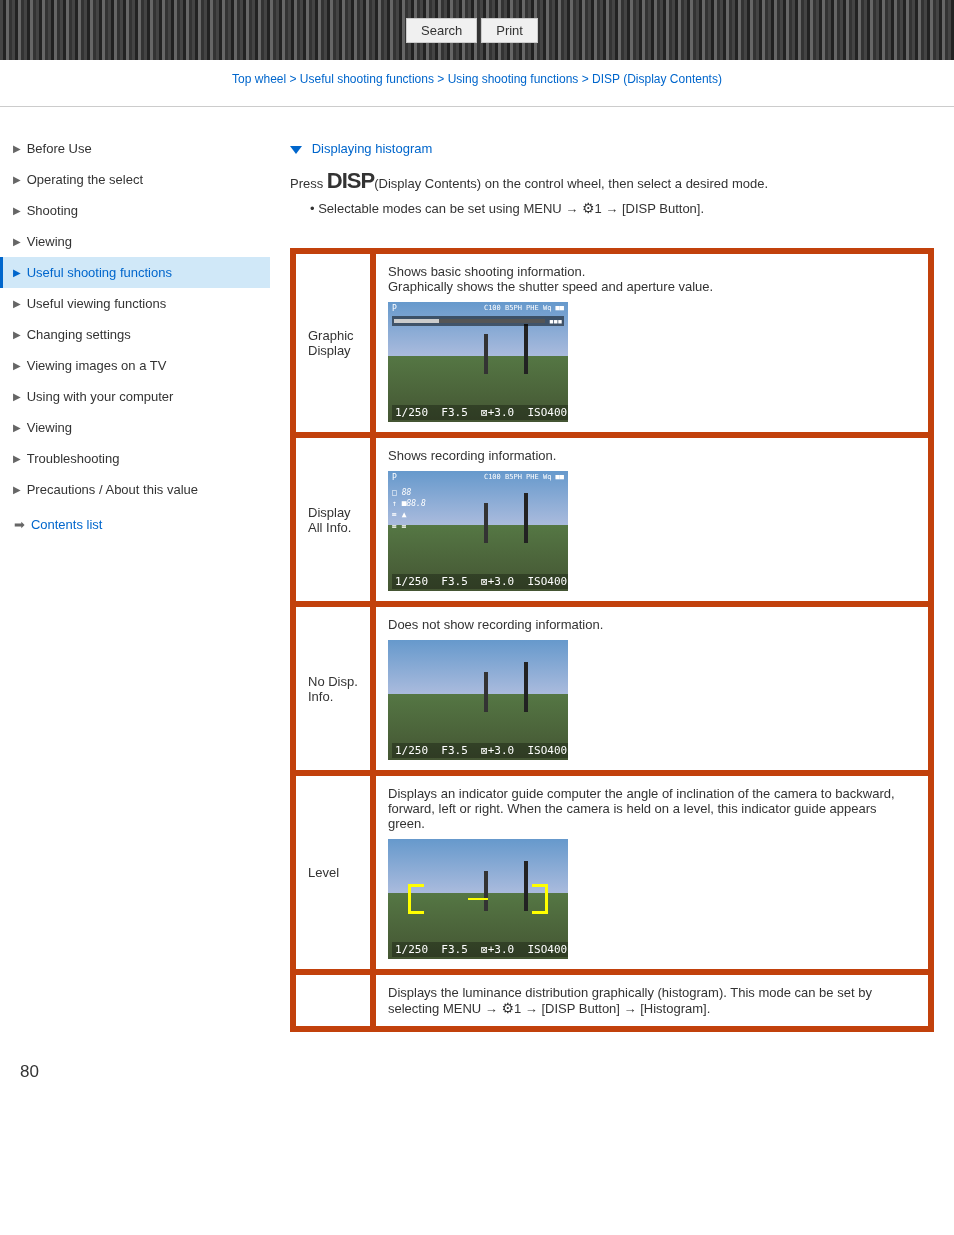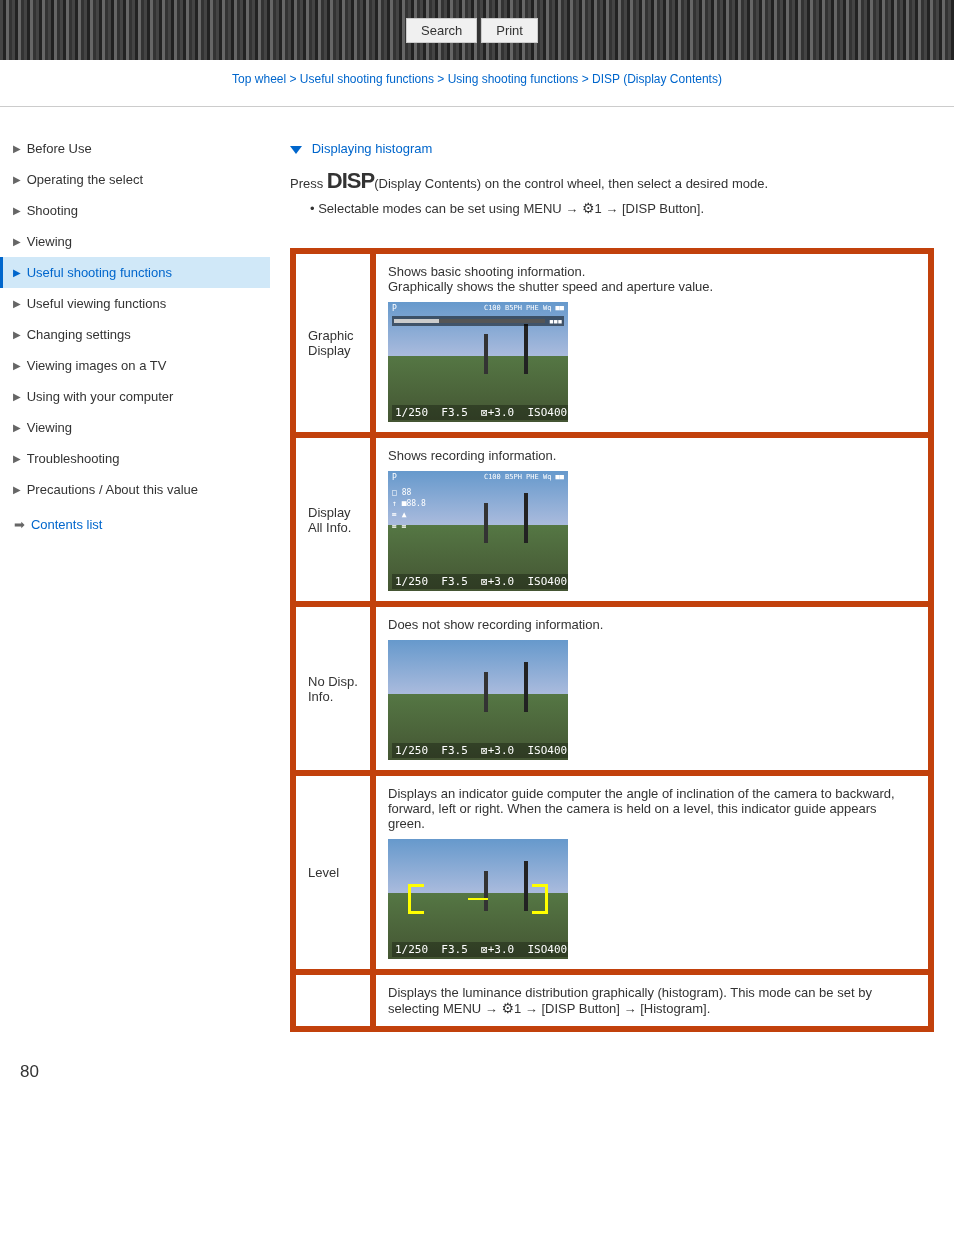--- a/index.html
+++ b/index.html
@@ -405,21 +405,21 @@
           <div>Shows recording information.</div>
           <div class="camera-preview">
             <div class="sky"></div>
             <div class="ground"></div>
             <div class="lamp-post"></div>
             <div class="lamp-post2"></div>
             <div style="position:absolute;top:2px;left:4px;right:4px;color:#fff;font-size:8px;font-family:monospace;display:flex;justify-content:space-between;">
               <span>P</span>
               <span style="font-size:7px;">C100 B5PH PHE Wq ■■</span>
             </div>
-            <div style="position:absolute;top:16px;left:4px;color:#fff;font-size:8px;font-family:monospace;line-height:1.4;">
+            <div style="position:absolute;top:16px;left:4px;color:#fff;font-size:8px;font-family:monospace;line-height:1.4;font-style:italic;">
               <div>□ 88</div>
               <div>↑ ■88.8</div>
               <div>≡ ▲</div>
               <div>≡ ≡</div>
             </div>
             <div class="overlay-info">1/250&nbsp;&nbsp;F3.5&nbsp;&nbsp;⊠+3.0&nbsp;&nbsp;ISO400</div>
           </div>
         </td>
       </tr>
 

